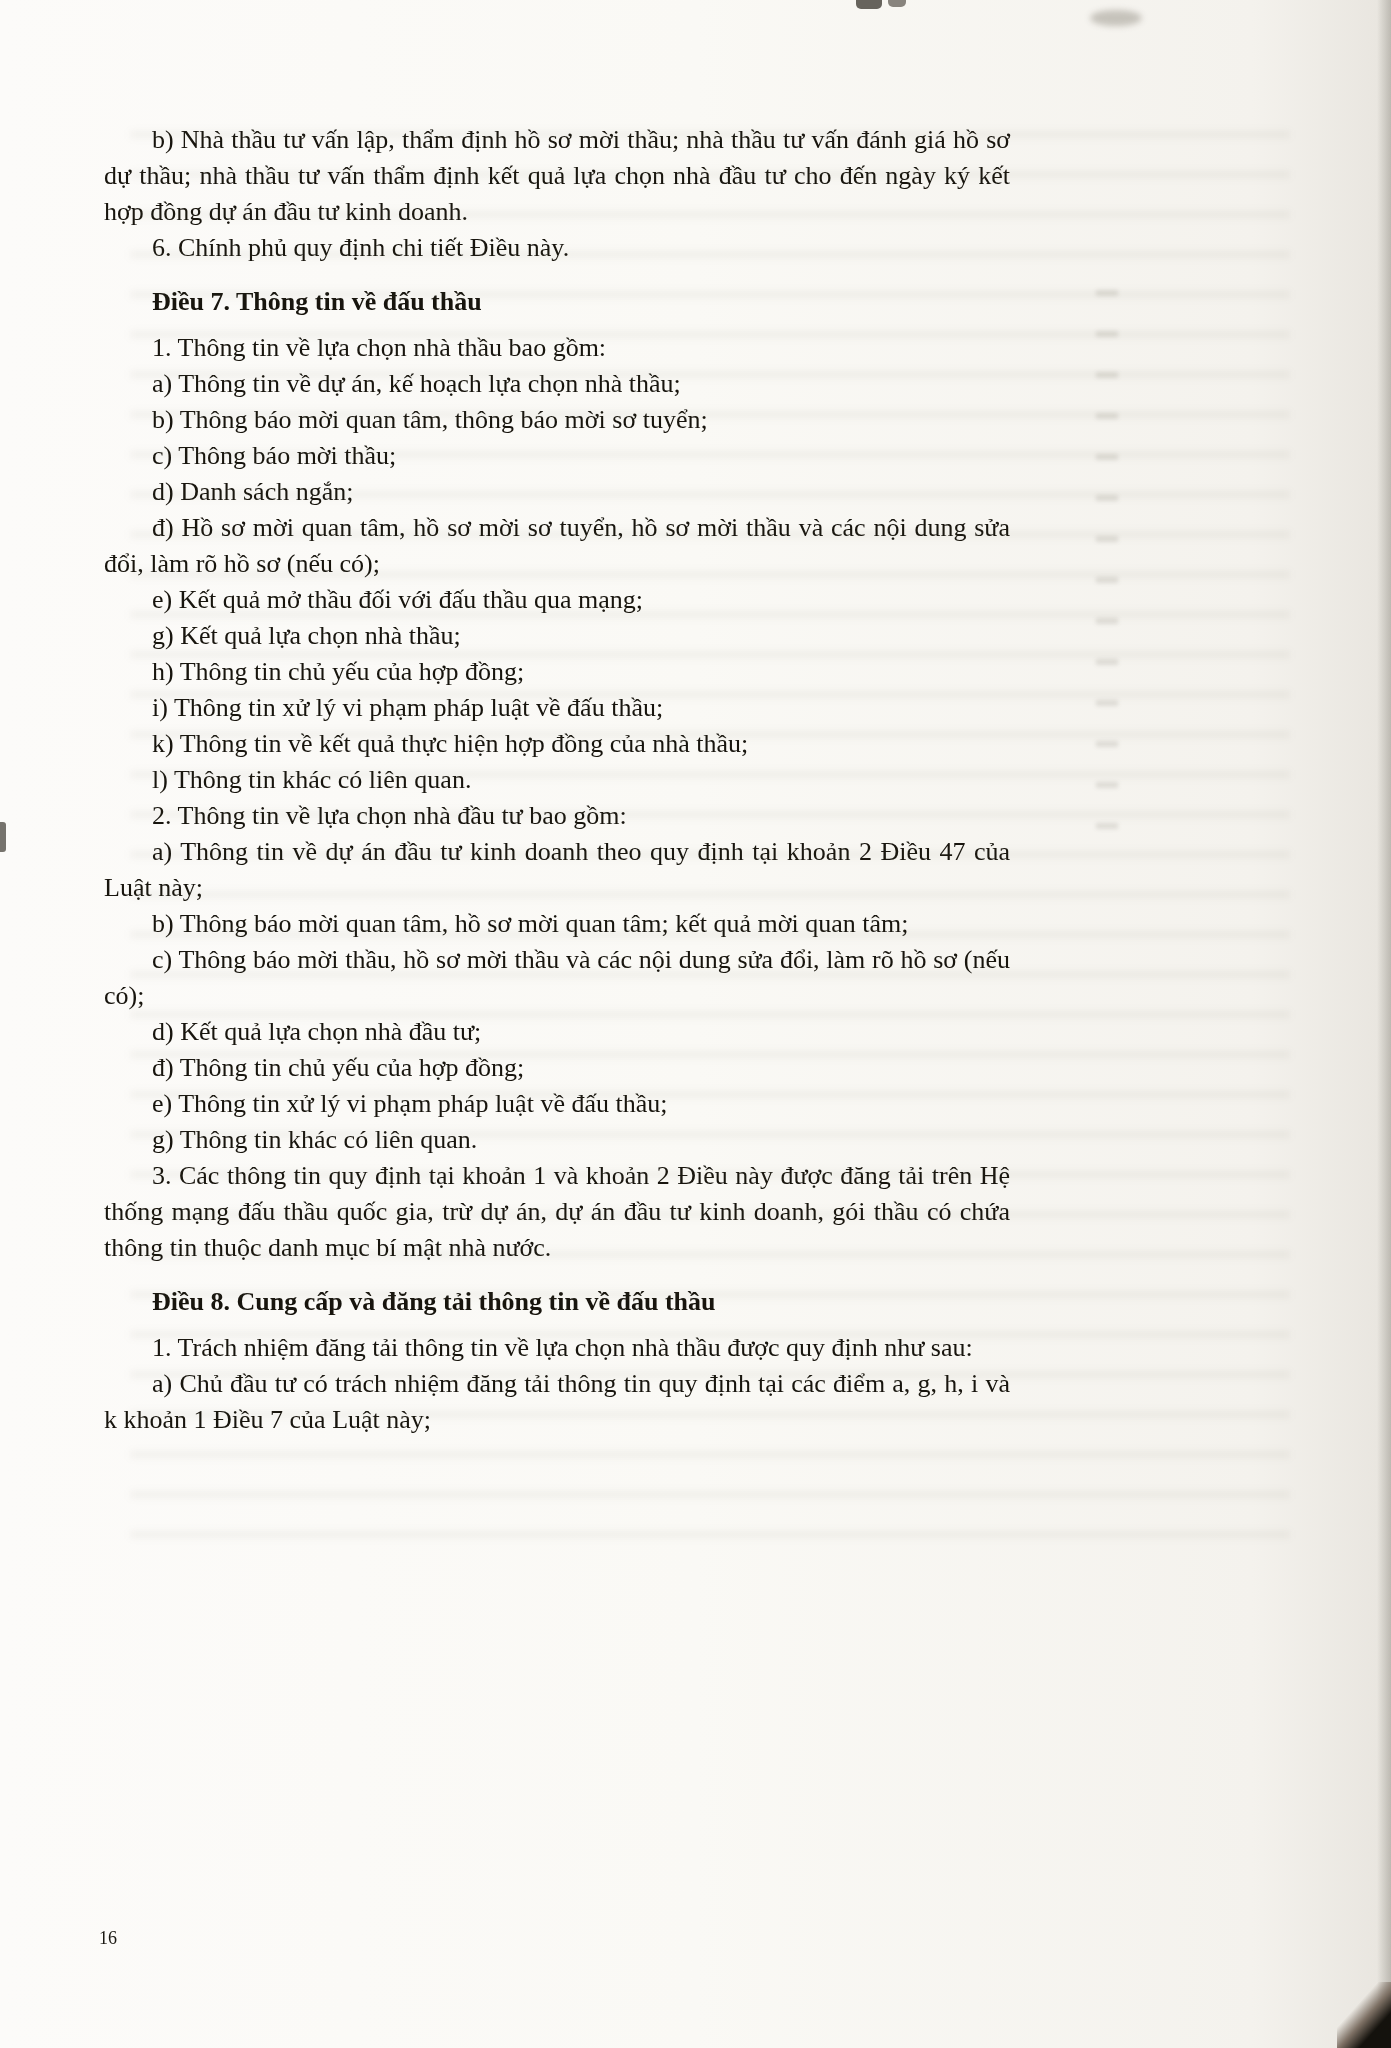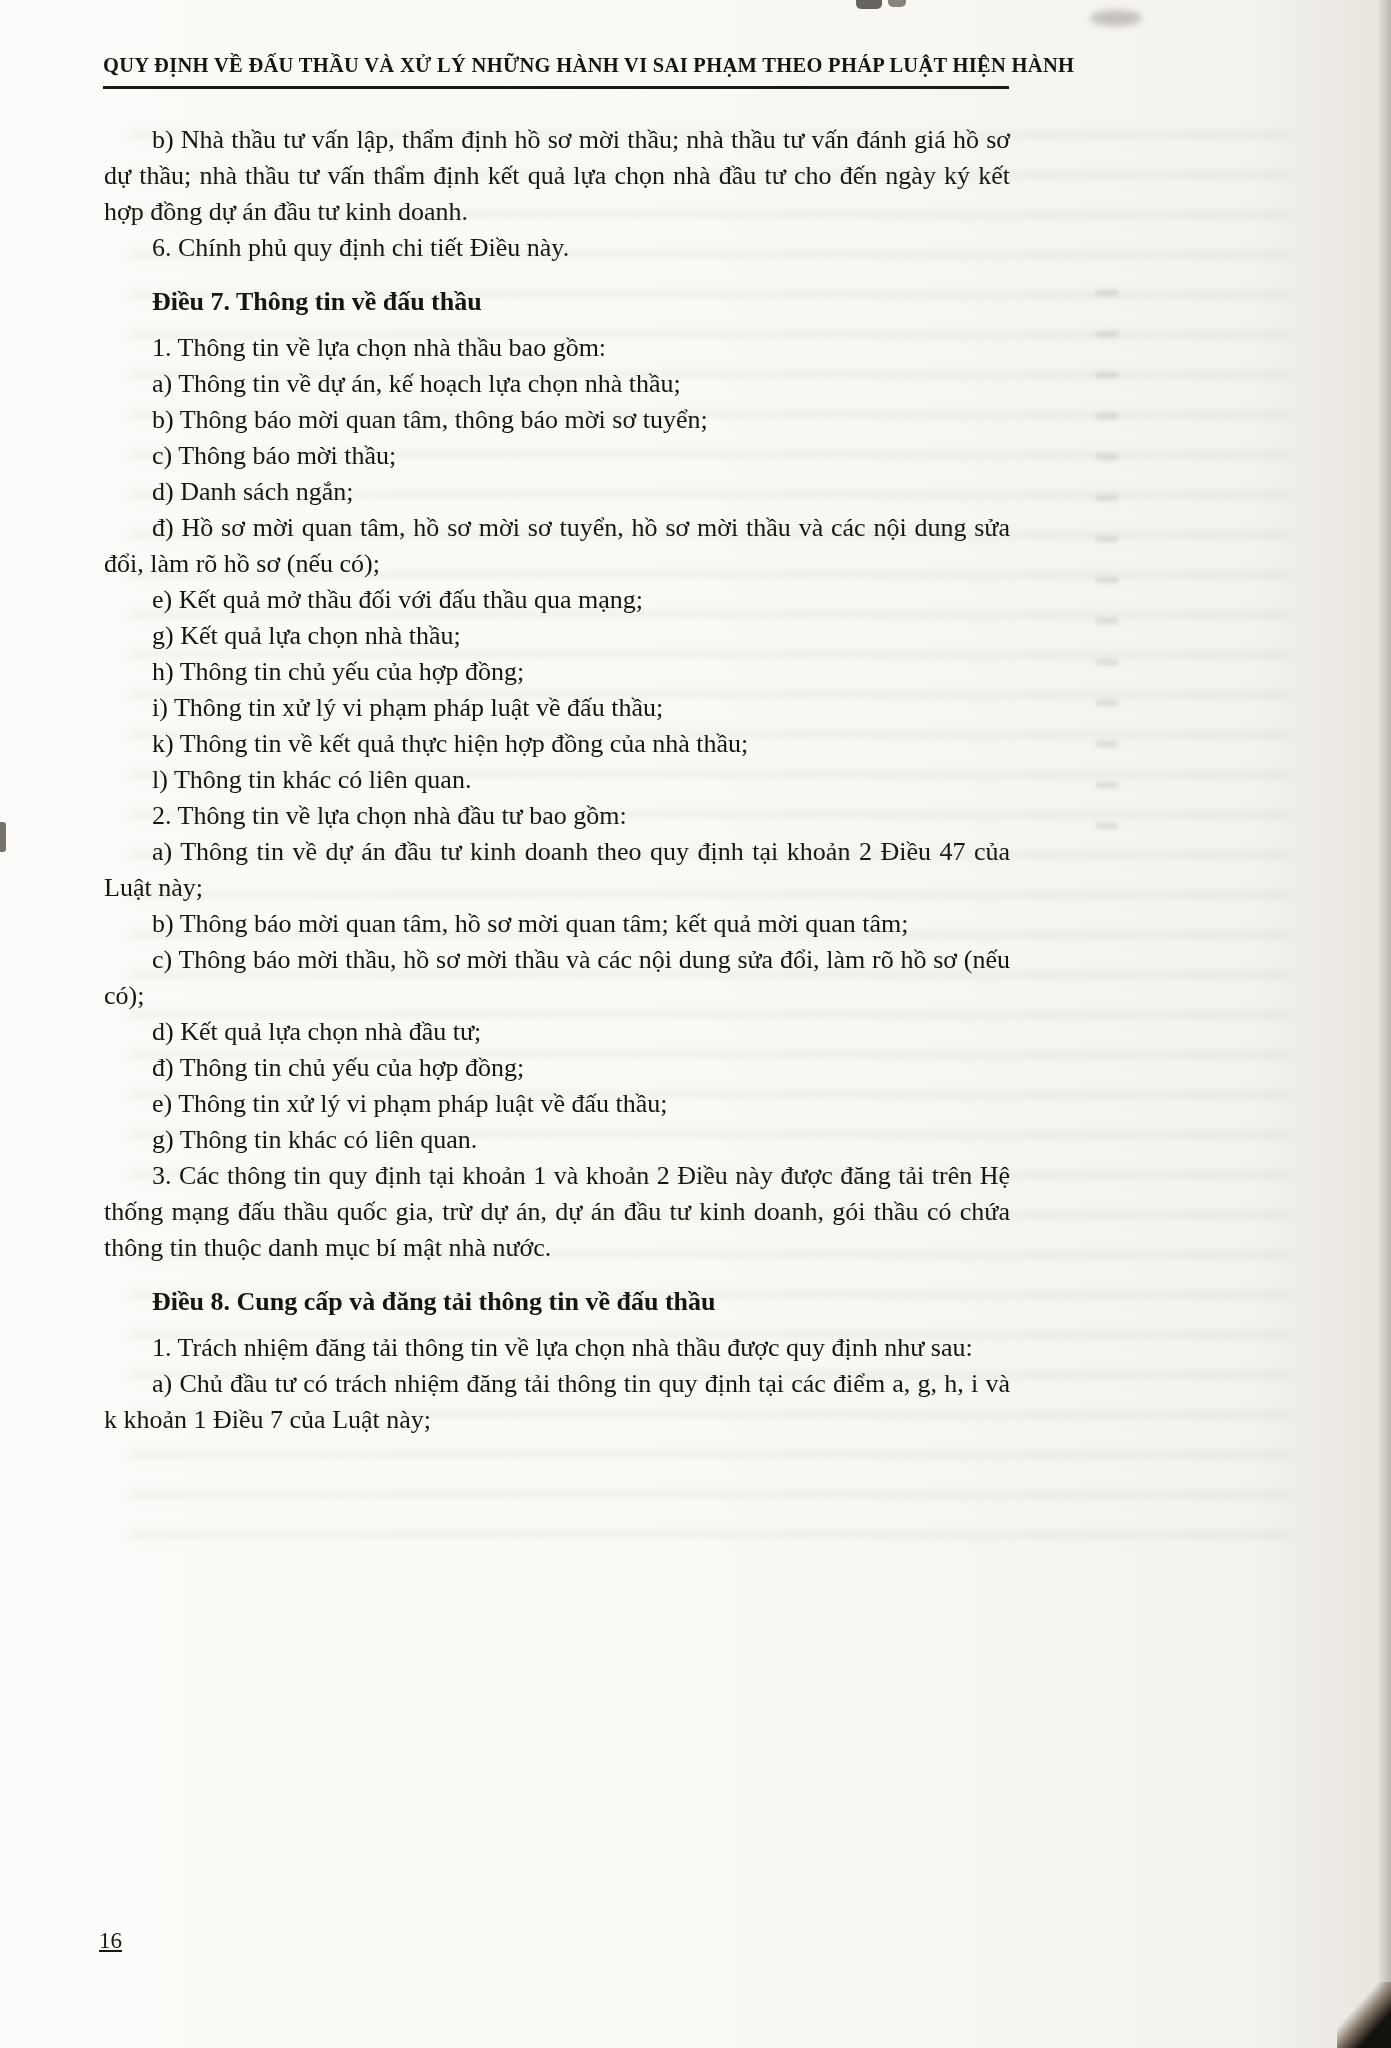--- a/index.html
+++ b/index.html
@@ -46,23 +46,22 @@
   .page-body p.heading {
     font-weight: bold;
     margin-top: 18px;
     margin-bottom: 10px;
     text-align: left;
   }
   .page-number {
     position: absolute;
     left: 99px;
     top: 1928px;
-    font-size: 23px;
+    font-size: 18px;
     color: #1a1812;
-    text-decoration: underline;
   }
   
   .bleed-overlay {
     position: absolute;
     top: 130px;
     left: 130px;
     width: 1160px;
     height: 1430px;
     background: repeating-linear-gradient(180deg,
       rgba(105, 96, 78, 0.05) 0px, rgba(105, 96, 78, 0.05) 9px,
@@ -104,21 +103,20 @@
     position: absolute; right: 0; top: 0; width: 14px; height: 2048px;
     background: linear-gradient(90deg, rgba(0,0,0,0), rgba(60,55,45,0.18));
     pointer-events: none;
   }
 </style>
 </head>
 <body>
 
 <div class="page">
 
-  <div class="running-header">QUY ĐỊNH VỀ ĐẤU THẦU VÀ XỬ LÝ NHỮNG HÀNH VI SAI PHẠM THEO PHÁP LUẬT HIỆN HÀNH</div>
 
   <div class="page-body">
       <p class="body">b) Nhà thầu tư vấn lập, thẩm định hồ sơ mời thầu; nhà thầu tư vấn đánh giá hồ sơ dự thầu; nhà thầu tư vấn thẩm định kết quả lựa chọn nhà đầu tư cho đến ngày ký kết hợp đồng dự án đầu tư kinh doanh.</p>
       <p class="body">6. Chính phủ quy định chi tiết Điều này.</p>
       <p class="heading">Điều 7. Thông tin về đấu thầu</p>
       <p class="body">1. Thông tin về lựa chọn nhà thầu bao gồm:</p>
       <p class="body">a) Thông tin về dự án, kế hoạch lựa chọn nhà thầu;</p>
       <p class="body">b) Thông báo mời quan tâm, thông báo mời sơ tuyển;</p>
       <p class="body">c) Thông báo mời thầu;</p>
       <p class="body">d) Danh sách ngắn;</p>

